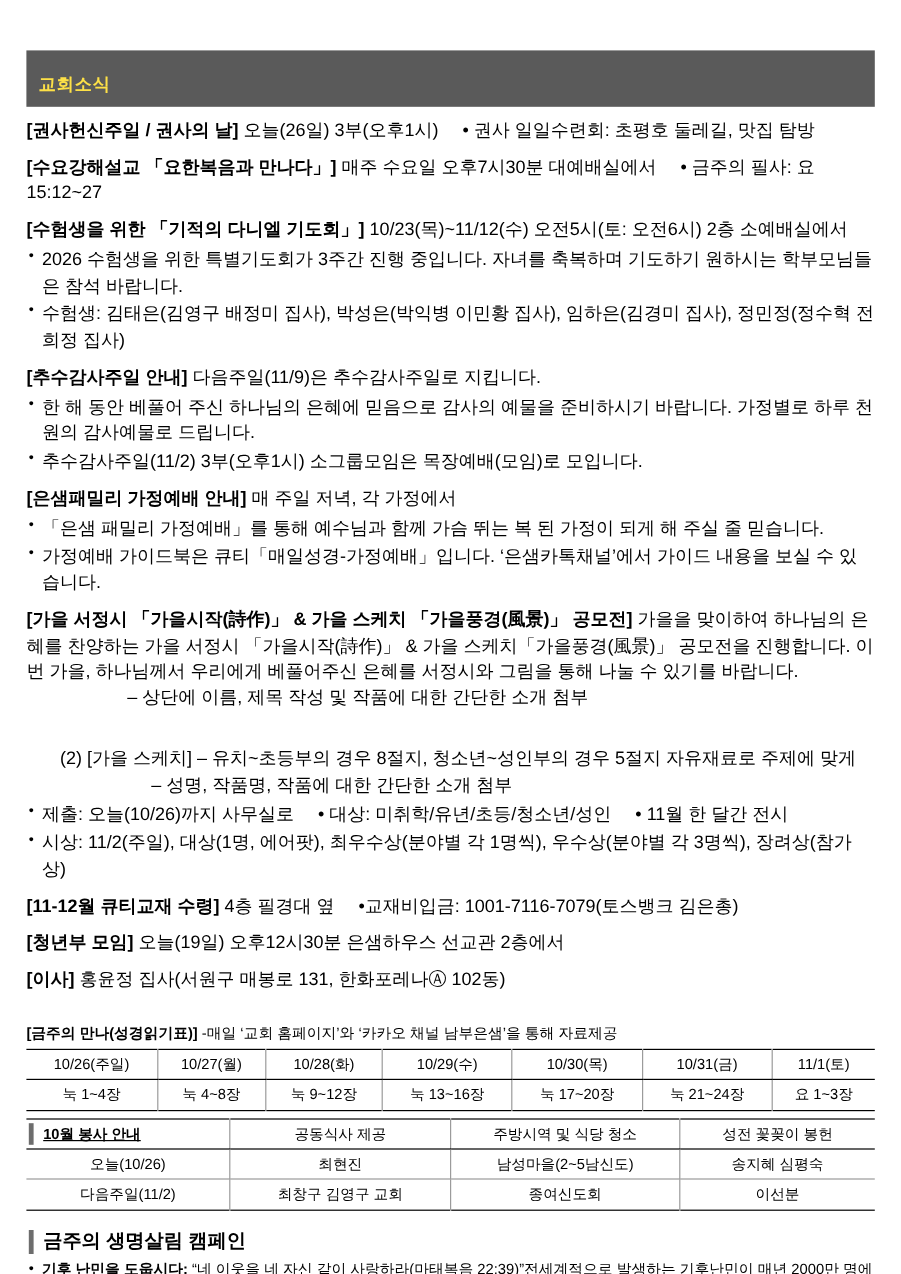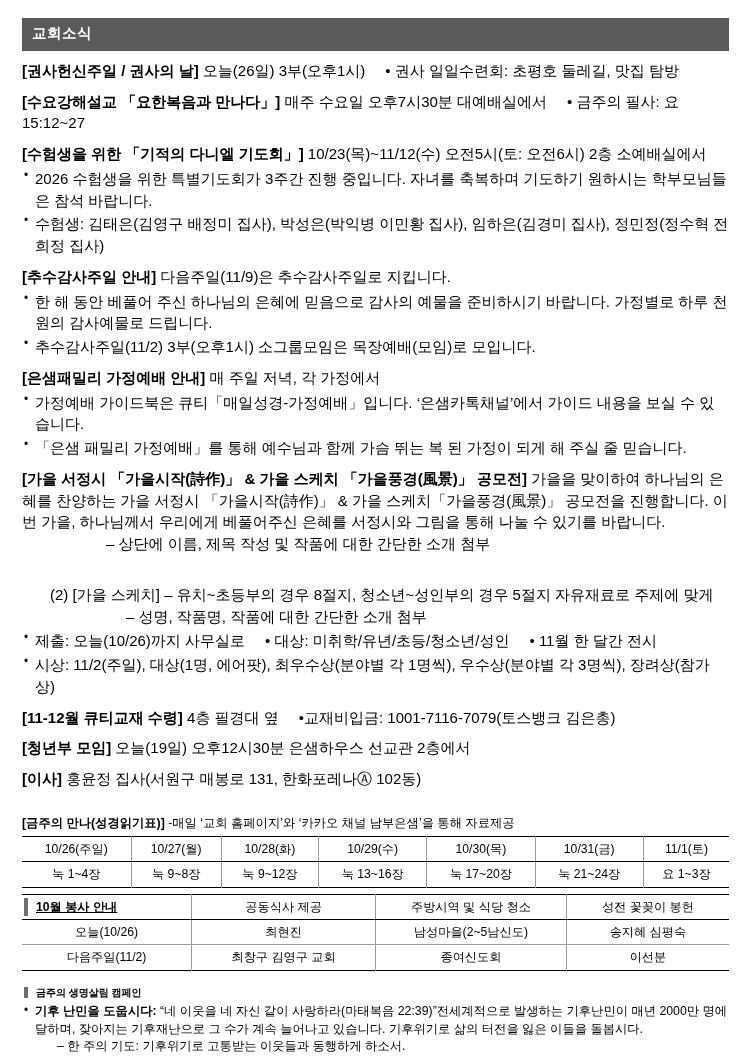--- a/index.html
+++ b/index.html
@@ -15,25 +15,26 @@
     font-size: 12.3px;
     line-height: 1.5;
   }
   .page {
     width: 751px;
     padding: 18px 22px 10px 22px;
   }
   
   .header-bar {
     background: #5a5a5a;
-    color: #ffffff;
+    color: #fde047;
     font-weight: bold;
     font-size: 14.5px;
-    padding: 5px 10px 6px 10px;
+    padding: 19px 10px 6px 10px;
     letter-spacing: 0.5px;
+    margin-top: 24px;
   }
   
   .block { margin-top: 9px; }
   .lead {
     font-size: 15px;
     line-height: 1.45;
   }
   .bold { font-weight: bold; }
   .bracket { font-weight: bold; }
 
@@ -110,21 +111,21 @@
   .tbl-service thead th.first-head:before {
     content: "";
     position: absolute;
     left: 2px; top: 3px; bottom: 3px;
     width: 4px;
     background: #6d6d6d;
   }
 
   .section-title-bar {
     font-weight: bold;
-    font-size: 10px;
+    font-size: 16px;
     padding-left: 14px;
     position: relative;
     margin-top: 14px;
   }
   .section-title-bar:before {
     content: "";
     position: absolute;
     left: 2px; top: 2px; bottom: 2px;
     width: 4px;
     background: #6d6d6d;
@@ -165,22 +166,22 @@
     <span class="bracket">[추수감사주일 안내]</span><span> 다음주일(11/9)은 추수감사주일로 지킵니다.</span>
     <ul class="bul">
       <li>한 해 동안 베풀어 주신 하나님의 은혜에 믿음으로 감사의 예물을 준비하시기 바랍니다. 가정별로 하루 천 원의 감사예물로 드립니다.</li>
       <li>추수감사주일(11/2) 3부(오후1시) 소그룹모임은 목장예배(모임)로 모입니다.</li>
     </ul>
   </div>
 
   <div class="block lead">
     <span class="bracket">[은샘패밀리 가정예배 안내]</span><span> 매 주일 저녁, 각 가정에서</span>
     <ul class="bul">
+      <li>「은샘 패밀리 가정예배」를 통해 예수님과 함께 가슴 뛰는 복 된 가정이 되게 해 주실 줄 믿습니다.</li>
       <li>가정예배 가이드북은 큐티「매일성경-가정예배」입니다. ‘은샘카톡채널’에서 가이드 내용을 보실 수 있습니다.</li>
-      <li>「은샘 패밀리 가정예배」를 통해 예수님과 함께 가슴 뛰는 복 된 가정이 되게 해 주실 줄 믿습니다.</li>
     </ul>
   </div>
 
   <div class="block lead">
     <span class="bracket">[가을 서정시 「가을시작(詩作)」 &amp; 가을 스케치 「가을풍경(風景)」 공모전]</span><span> 가을을 맞이하여 하나님의 은혜를 찬양하는 가을 서정시 「가을시작(詩作)」 &amp; 가을 스케치「가을풍경(風景)」 공모전을 진행합니다. 이번 가을, 하나님께서 우리에게 베풀어주신 은혜를 서정시와 그림을 통해 나눌 수 있기를 바랍니다.</span>
     <div class="method-sub">– 상단에 이름, 제목 작성 및 작품에 대한 간단한 소개 첨부</div>
     <div class="method-line">(2) [가을 스케치] – 유치~초등부의 경우 8절지, 청소년~성인부의 경우 5절지 자유재료로 주제에 맞게</div>
     <div class="method-sub2">– 성명, 작품명, 작품에 대한 간단한 소개 첨부</div>
     <ul class="bul">
       <li><span>제출: 오늘(10/26)까지 사무실로</span><span class="inline-sep"></span><span>• 대상: 미취학/유년/초등/청소년/성인</span><span class="inline-sep"></span><span>• 11월 한 달간 전시</span></li>
@@ -209,21 +210,21 @@
         <th>10/28(화)</th>
         <th>10/29(수)</th>
         <th>10/30(목)</th>
         <th>10/31(금)</th>
         <th>11/1(토)</th>
       </tr>
     </thead>
     <tbody>
       <tr>
         <td>눅 1~4장</td>
-        <td>눅 9~8장</td>
+        <td>눅 4~8장</td>
         <td>눅 9~12장</td>
         <td>눅 13~16장</td>
         <td>눅 17~20장</td>
         <td>눅 21~24장</td>
         <td>요 1~3장</td>
       </tr>
     </tbody>
   </table>
 
   <table class="tbl-service small-gap">

